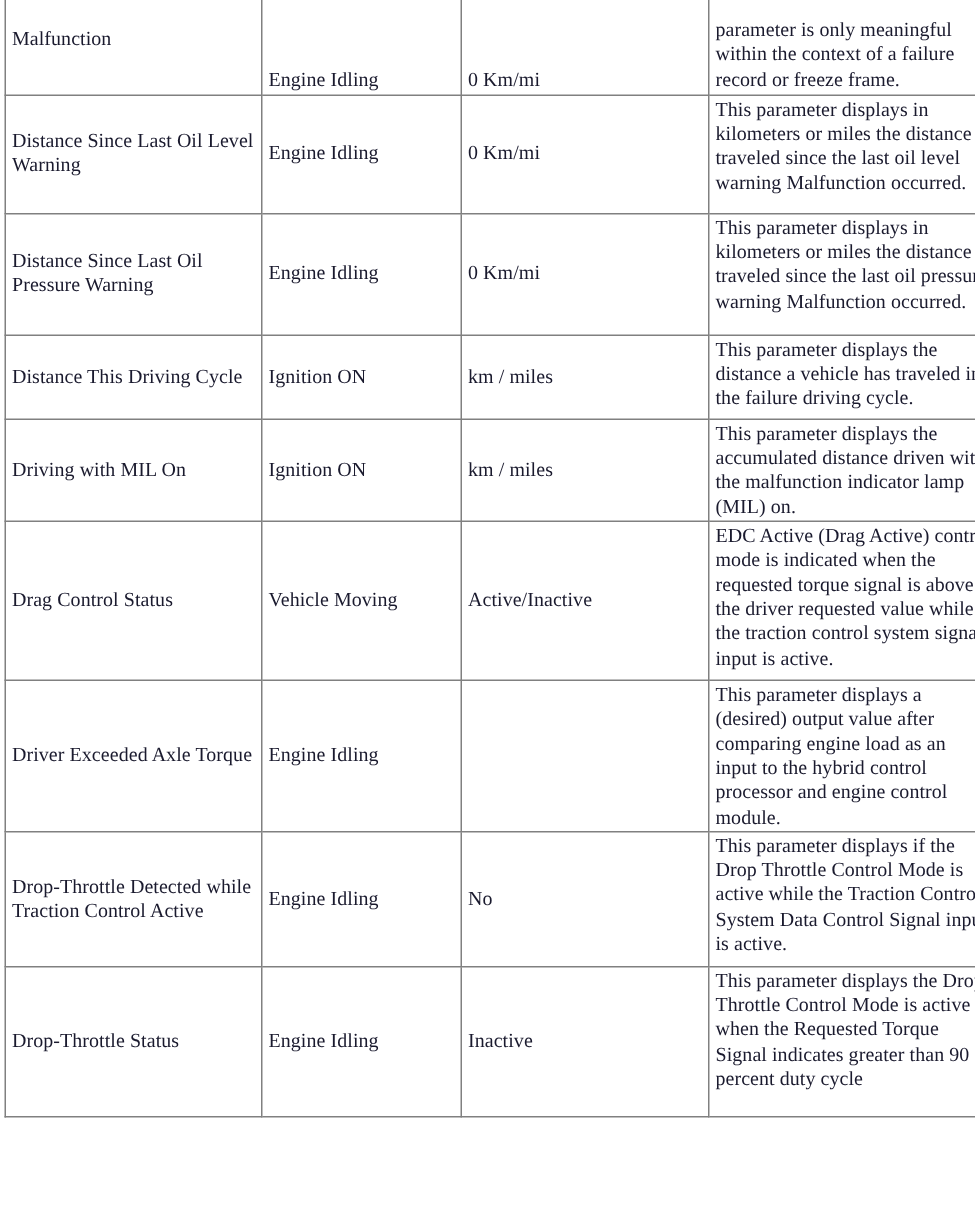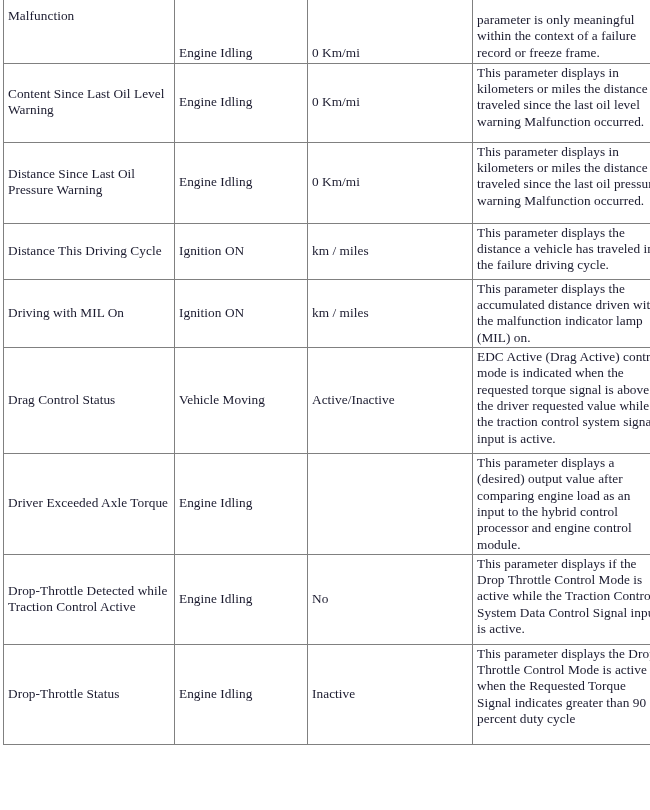--- a/index.html
+++ b/index.html
@@ -39,40 +39,40 @@
     color: #1a1a2e;
     font-family: "Liberation Serif", "DejaVu Serif", serif;
     letter-spacing: 0.05px;
   }
   table.param-table td.col-name   { width: 171px; }
   table.param-table td.col-cond   { width: 133px; }
   table.param-table td.col-value  { width: 165px; }
   table.param-table td.col-desc   { width: 193px; vertical-align: top; padding-top: 1px; }
   
   table.param-table tr.clipped-top td { vertical-align: bottom; padding-bottom: 2px; }
-  table.param-table tr.clipped-top td.col-name { vertical-align: top; padding-top: 8px; }
+  table.param-table tr.clipped-top td.col-name { vertical-align: top; padding-top: 18px; }
   table.param-table tr.clipped-top td.col-desc { vertical-align: top; padding-top: 12px; }
   table.param-table tr.clipped-bottom td.col-desc { vertical-align: top; }
 </style>
 </head>
 <body>
 
 <div class="doc-wrap">
   <table class="param-table">
     <tbody>
 
       <tr class="clipped-top" style="height:55px">
         <td class="col-name">Malfunction</td>
         <td class="col-cond">Engine Idling</td>
         <td class="col-value">0 Km/mi</td>
         <td class="col-desc">parameter is only meaningful within the context of a failure record or freeze frame.</td>
       </tr>
 
       <tr style="height:79px">
-        <td class="col-name">Content Since Last Oil Level Warning</td>
+        <td class="col-name">Distance Since Last Oil Level Warning</td>
         <td class="col-cond">Engine Idling</td>
         <td class="col-value">0 Km/mi</td>
         <td class="col-desc">This parameter displays in kilometers or miles the distance traveled since the last oil level warning Malfunction occurred.</td>
       </tr>
 
       <tr style="height:81px">
         <td class="col-name">Distance Since Last Oil Pressure Warning</td>
         <td class="col-cond">Engine Idling</td>
         <td class="col-value">0 Km/mi</td>
         <td class="col-desc">This parameter displays in kilometers or miles the distance traveled since the last oil pressure warning Malfunction occurred.</td>

